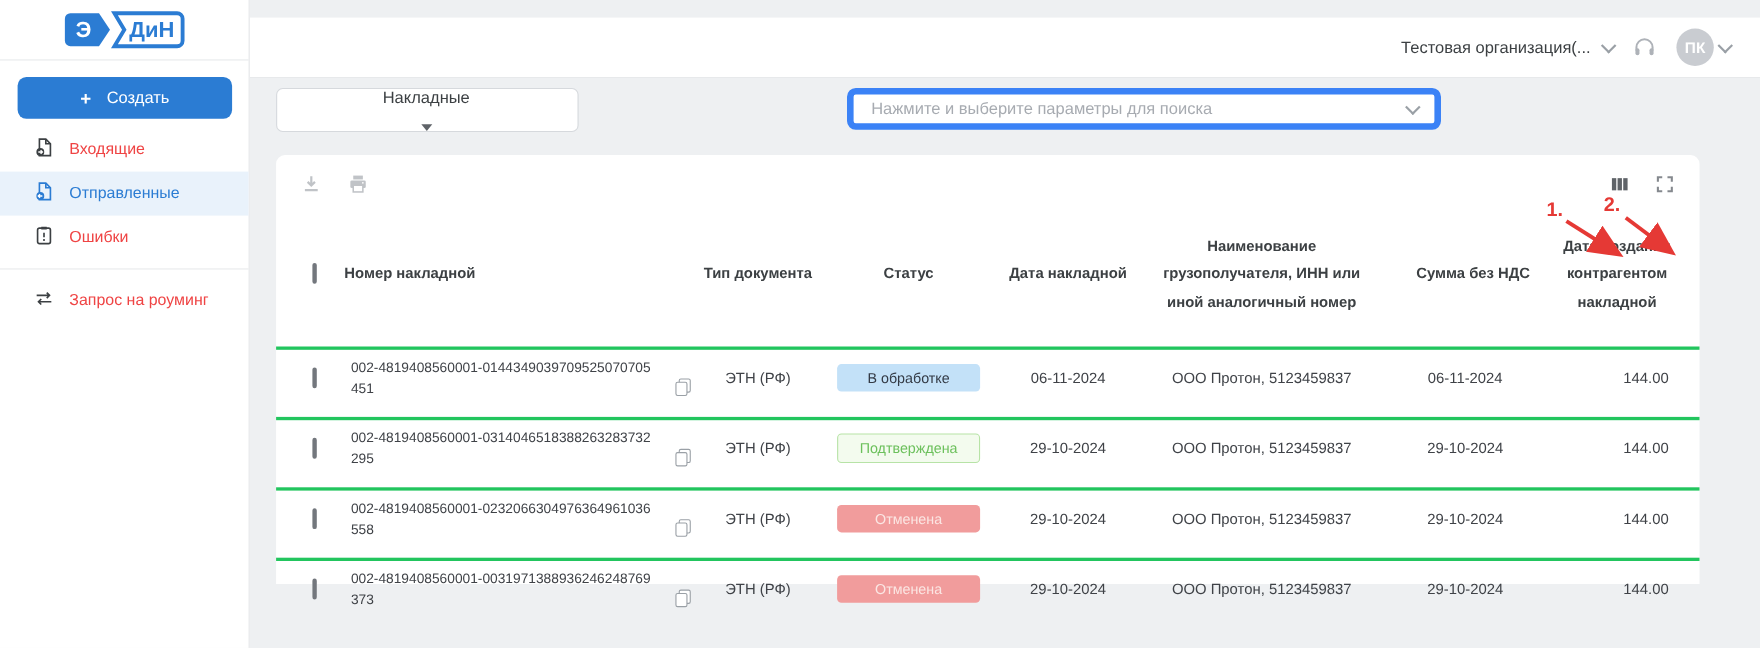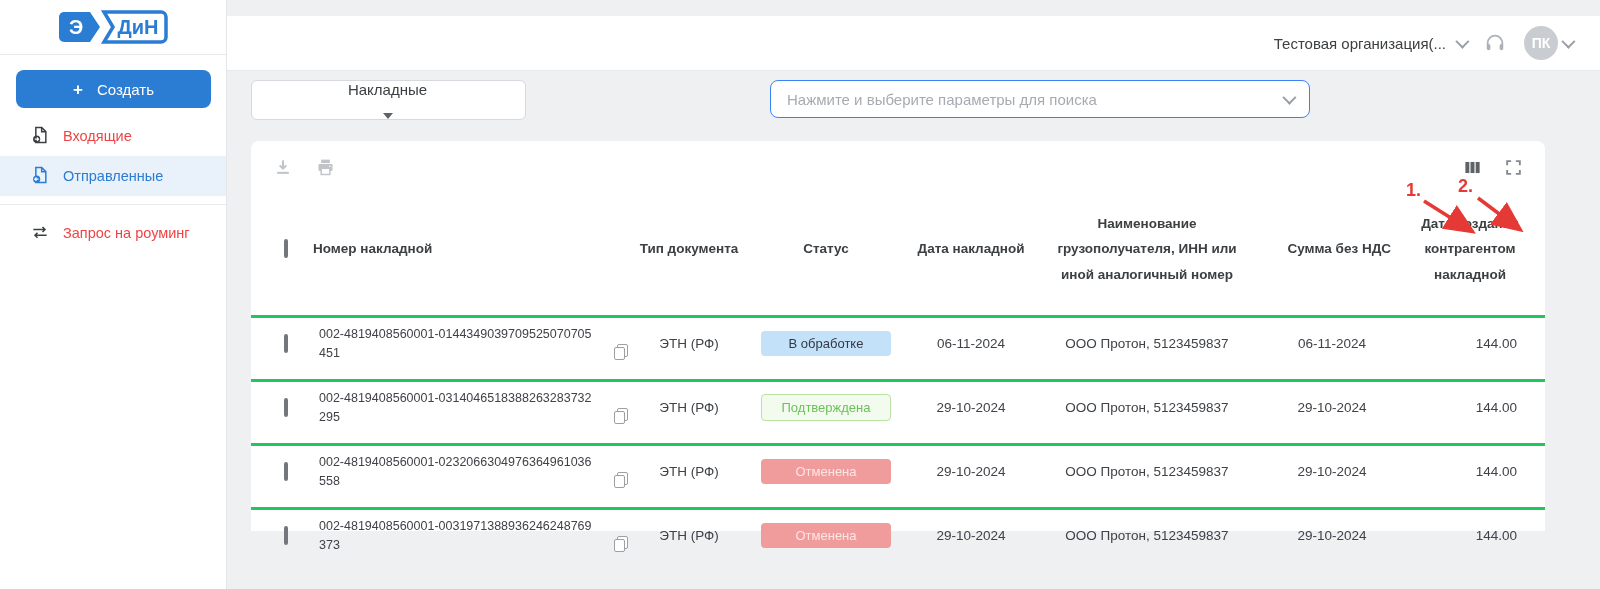--- a/index.html
+++ b/index.html
@@ -37,21 +37,21 @@
   .nav-divider { height:1px; background:#e8eaec; margin:8px 0; }
 
   
   .main { position:absolute; left:227px; top:55px; right:0; bottom:0; padding:25px 55px 0 24px; }
   .filter-row { display:flex; align-items:flex-start; }
   .doc-type-select { width:275px; height:40px; background:#fff; border:1px solid #d6d9dd;
     border-radius:6px; display:flex; align-items:center; justify-content:space-between;
     padding:0 18px 0 16px; font-size:15px; color:#3c4043; cursor:pointer;flex-direction:column; }
   .caret-down { width:0; height:0; border-left:5px solid transparent; border-right:5px solid transparent;
     border-top:6px solid #5f6368; }
-  .search-box { margin-left:244px; width:540px; height:38px; background:#fff; border:1px solid #3b82f6;
+  .search-box { margin-left:244px; width:540px; height:38px; background:#fff; border:6px solid #3b82f6;
     border-radius:8px; display:flex; align-items:center; justify-content:space-between;
     padding:0 16px; cursor:pointer; }
   .search-placeholder { font-size:15px; color:#a7abb1; }
 
   .period-bar { margin-top:20px; height:42px; background:#fff; border-radius:6px;
     display:flex; align-items:center; padding:0 18px; font-size:15px; color:#3c4043; }
 
   .table-panel { margin-top:21px; background:#fff; border-radius:8px 8px 0 0; height:390px; }
   .toolbar { height:52px; display:flex; align-items:center; padding:0 22px; gap:22px; }
   .tool-icon { display:flex; align-items:center; cursor:pointer; }
@@ -139,20 +139,31 @@
         <span>
           <svg width="20" height="20" viewBox="0 0 24 24" fill="none" stroke="#2b7cd3" stroke-width="1.8">
             <path d="M7 3 h7 l5 5 v13 H7 Z"></path>
               <path d="M14 3 v5 h5"></path>
             <circle cx="8" cy="17" r="4.3" fill="#2b7cd3" stroke="none"></circle>
             <path d="M10.2 17 h-4.4 M7.7 15 l-2 2 l2 2" stroke="#fff" stroke-width="1.4"></path>
           </svg>
         </span>
         <span>Отправленные</span>
       </div>
+      <div class="nav-item">
+        <span>
+          <svg width="20" height="20" viewBox="0 0 24 24" fill="none" stroke="#3c4043" stroke-width="1.8">
+            <rect x="5" y="4" width="14" height="17" rx="2"></rect>
+            <path d="M9 4 h6" stroke-width="3"></path>
+            <path d="M12 9 v5"></path>
+              <circle cx="12" cy="17" r="1.2" fill="#3c4043" stroke="none"></circle>
+          </svg>
+        </span>
+        <span>Ошибки</span>
+      </div>
       <div class="nav-divider"></div>
       <div class="nav-item">
         <span>
           <svg width="20" height="20" viewBox="0 0 24 24" fill="none" stroke="#3c4043" stroke-width="1.8">
             <path d="M4 9 h14 M15 6 l3 3 l-3 3"></path>
             <path d="M20 16 H6 M9 13 l-3 3 l3 3"></path>
           </svg>
         </span>
         <span>Запрос на роуминг</span>
       </div>

